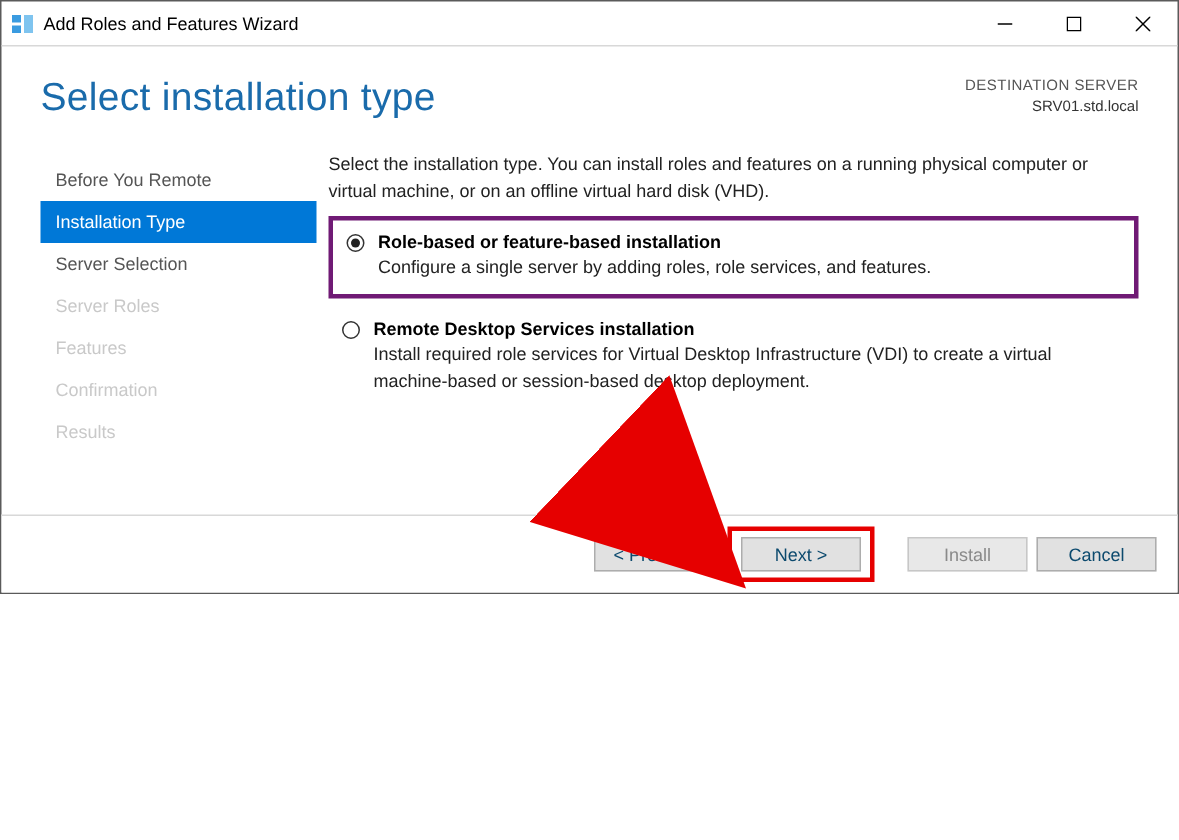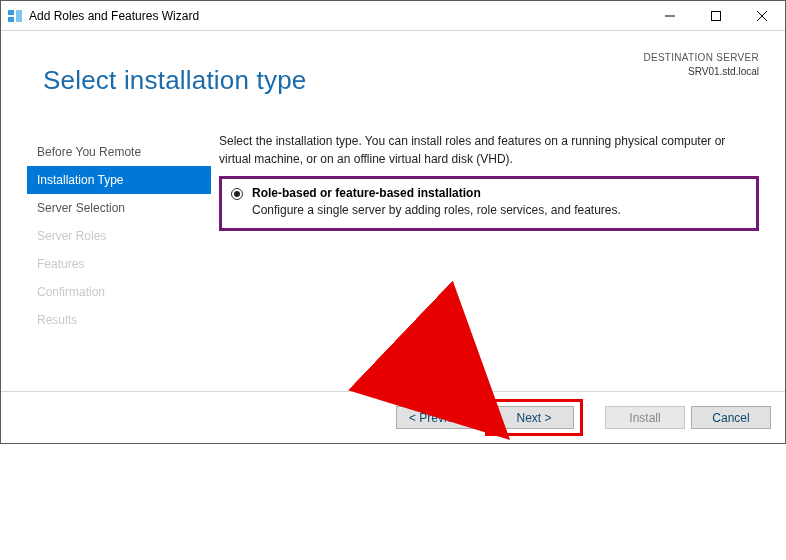--- a/index.html
+++ b/index.html
@@ -6,21 +6,21 @@
   html, body {
     margin: 0; padding: 0;
     width: 786px; height: 560px;
     font-family: "Segoe UI", Arial, sans-serif;
     font-size: 12px;
     background: #fff;
     color: #000;
     overflow: hidden;
   }
   .window {
-    width: 786px; height: 444px;
+    width: 786px; height: 396px;
     border: 1px solid #5a5a5a;
     display: flex; flex-direction: column;
     background: #fff;
     position: relative;
   }
   .titlebar {
     height: 30px;
     display: flex;
     align-items: center;
     padding: 0 0 0 6px;
@@ -40,21 +40,21 @@
     font-family: "Segoe UI Symbol", Arial;
     font-size: 10px;
     color: #000;
   }
   .winbtn svg { width: 10px; height: 10px; }
   .header {
     position: relative;
     padding: 18px 26px 8px 26px;
   }
   .header h1 {
-    margin: 16px;
+    margin: 0;
     font-weight: 300;
     font-size: 26px;
     color: #1a6bab;
     letter-spacing: 0.2px;
   }
   .dest {
     position: absolute;
     right: 26px; top: 20px;
     text-align: right;
     font-size: 10px;
@@ -231,20 +231,29 @@
       <div class="option-wrap highlighted">
         <div class="radiorow">
           <span class="radio checked"></span>
           <div class="opt-text">
             <div class="opt-title">Role-based or feature-based installation</div>
             <div class="opt-desc">Configure a single server by adding roles, role services, and features.</div>
           </div>
         </div>
       </div>
 
+      <div class="option-wrap">
+        <div class="radiorow">
+          <span class="radio"></span>
+          <div class="opt-text">
+            <div class="opt-title">Remote Desktop Services installation</div>
+            <div class="opt-desc">Install required role services for Virtual Desktop Infrastructure (VDI) to create a virtual machine-based or session-based desktop deployment.</div>
+          </div>
+        </div>
+      </div>
 
     </div>
   </div>
 
   <div class="footer">
     <span class="btn">&lt; Previous</span>
     <span class="next-frame">
       <span class="btn">Next &gt;</span>
     </span>
     <span class="btn-gap"></span>

